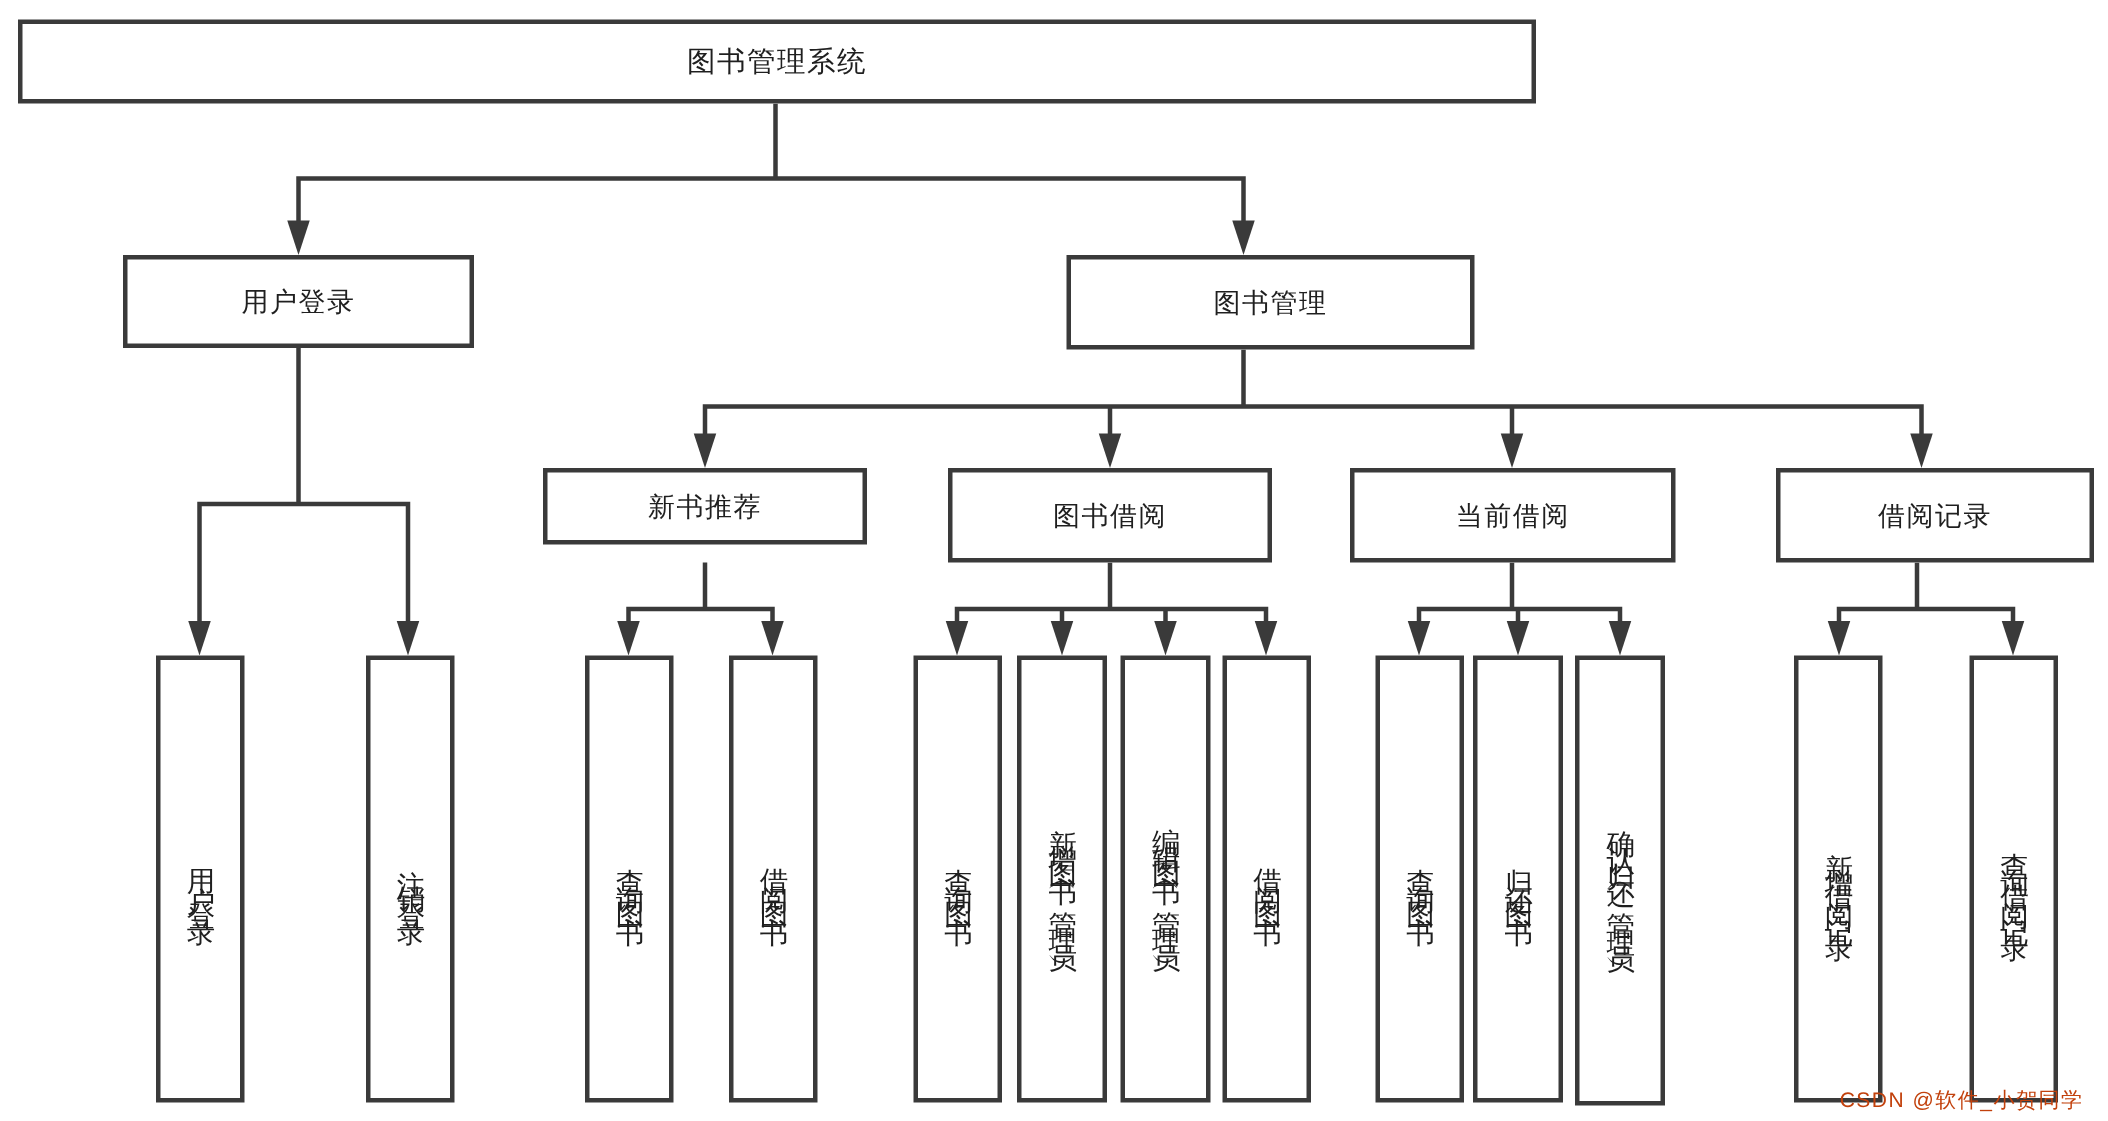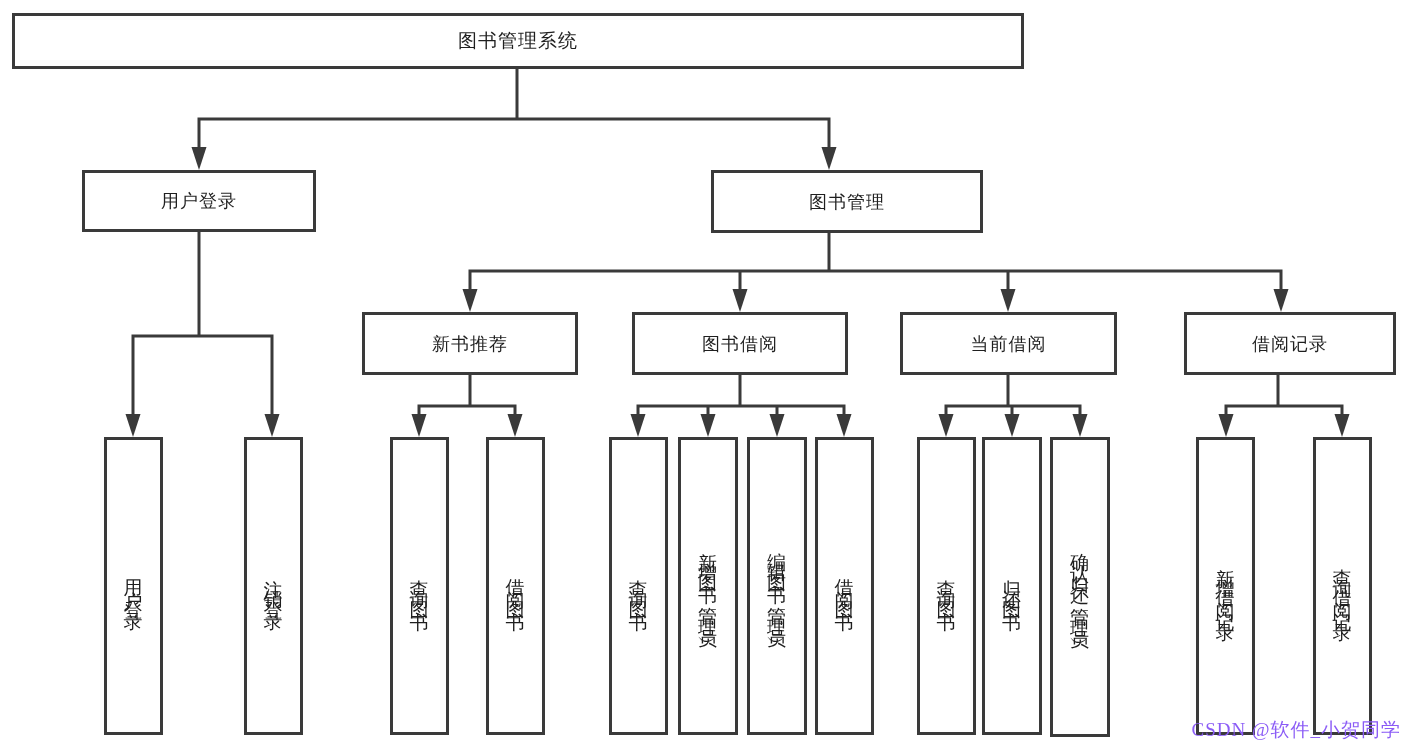--- a/index.html
+++ b/index.html
@@ -1,33 +1,33 @@
 <!DOCTYPE html>
 <html><head>
 <meta charset="utf-8">
 <style>
   html,body{margin:0;padding:0;background:#fff;}
   .stage{
     position:relative;width:1405px;height:747px;background:#ffffff;
-    font-family:Liberation Serif, serif;color:#1f1f1f;overflow:hidden;
+    font-family:Liberation Sans, sans-serif;color:#1f1f1f;overflow:hidden;
   }
   .connector-layer{position:absolute;left:0;top:0;}
   .box{
     position:absolute;box-sizing:border-box;background:#ffffff;
     border:3px solid #3a3a3a;display:flex;align-items:center;justify-content:center;
   }
   .hlabel{font-size:18px;letter-spacing:1px;white-space:nowrap;}
   .root-label{font-size:19px;}
   .vtext{
     writing-mode:vertical-rl;text-orientation:mixed;
     font-size:19px;line-height:1;letter-spacing:11px;white-space:nowrap;
   }
   .watermark{
-    position:absolute;right:4px;bottom:4px;z-index:5;
-    font-size:19px;color:#8b5cf6;letter-spacing:1px;white-space:nowrap;
+    position:absolute;right:16px;bottom:4px;z-index:5;
+    font-size:14px;color:#c2410c;letter-spacing:1px;white-space:nowrap;
   }
 </style>
 </head>
 <body>
 
 <div class="stage">
 
   <svg class="connector-layer" width="1405" height="747" xmlns="http://www.w3.org/2000/svg">
     <g stroke="#3a3a3a" stroke-width="3" fill="none">
       <path d="M517 69 V119 M199 119 H829 M199 117.5 V150 M829 117.5 V150"></path>
@@ -65,21 +65,21 @@
     <span class="hlabel root-label">图书管理系统</span>
   </div>
 
   <div class="box" style="left:82px;top:170px;width:234px;height:62px">
     <span class="hlabel">用户登录</span>
   </div>
   <div class="box" style="left:711px;top:170px;width:272px;height:63px">
     <span class="hlabel">图书管理</span>
   </div>
 
-  <div class="box" style="left:362px;top:312px;width:216px;height:63px">
+  <div class="box" style="left:362px;top:312px;width:216px;height:51px">
     <span class="hlabel">新书推荐</span>
   </div>
   <div class="box" style="left:900px;top:312px;width:217px;height:63px">
     <span class="hlabel">当前借阅</span>
   </div>
   <div class="box" style="left:632px;top:312px;width:216px;height:63px">
     <span class="hlabel">图书借阅</span>
   </div>
   <div class="box" style="left:1184px;top:312px;width:212px;height:63px">
     <span class="hlabel">借阅记录</span>

